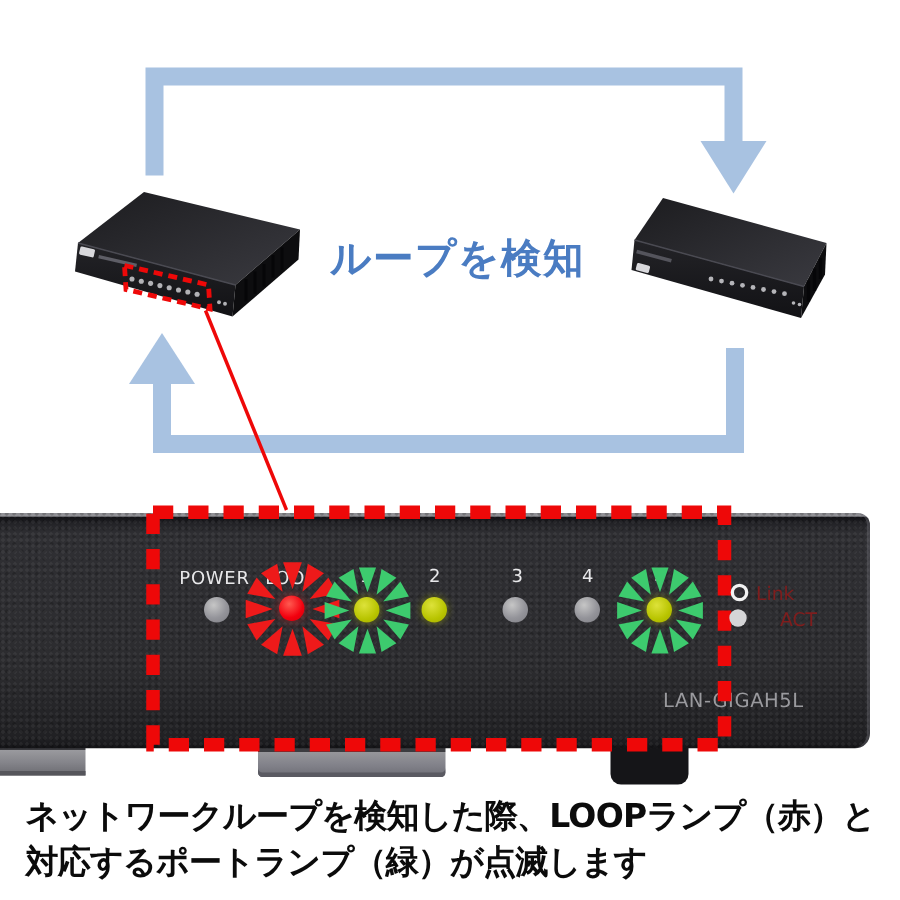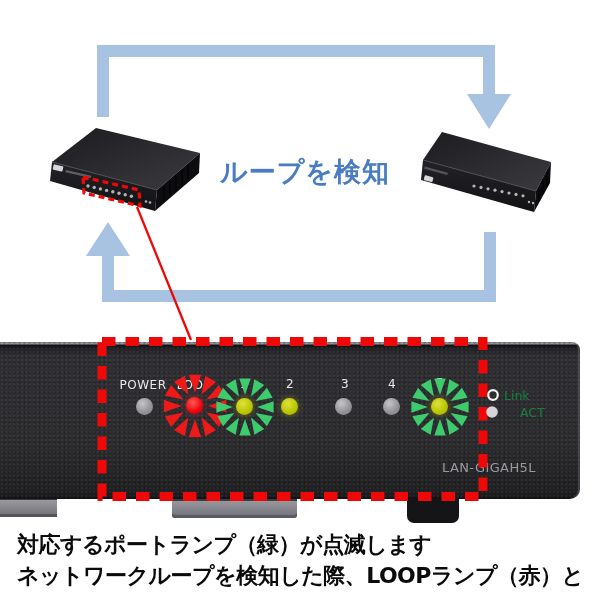--- a/index.html
+++ b/index.html
@@ -28,21 +28,21 @@
   .foot-right{left:407px;top:498px;width:52px;height:25px;background:#151518;border-radius:0 0 7px 7px;}
   
   .led{position:absolute;width:17px;height:17px;border-radius:50%;z-index:20;}
   .led-off{background:radial-gradient(circle at 38% 32%,#c6c6c6,#94949a 55%,#7d7d83);}
   .led-on{background:radial-gradient(circle at 40% 33%,#dde23a,#b8c400 60%,#a3aa00);
           box-shadow:0 0 6px rgba(205,215,0,.45);}
   .led-red{background:radial-gradient(circle at 40% 33%,#ff5a50,#f2000e 60%,#cf000c);
            box-shadow:0 0 7px rgba(255,40,40,.5);}
   .plabel{position:absolute;z-index:20;color:#e8e8ea;font-size:12px;font-weight:500;
           text-align:center;letter-spacing:.5px;white-space:nowrap;}
-  .legend-label{position:absolute;z-index:20;color:#15803d;font-size:12.5px;font-weight:500;}
+  .legend-label{position:absolute;z-index:20;color:#7f1d1d;font-size:12.5px;font-weight:500;}
   .model-label{position:absolute;left:442px;top:460px;z-index:20;color:#9a9a9e;
                font-size:13px;letter-spacing:.4px;font-weight:500;}
   
   .caption{position:absolute;left:17px;top:529px;width:575px;z-index:20;color:#0b0b0b;
            font-size:22px;font-weight:700;line-height:31px;letter-spacing:-0.5px;}
   
   .overlay{position:absolute;left:0;top:0;width:600px;height:600px;z-index:30;pointer-events:none;}
 </style>
 </head>
 <body>
@@ -71,22 +71,22 @@
   <div class="led led-off" style="left:335px;top:398px"></div>
   <div class="led led-off" style="left:383px;top:398px"></div>
   <div class="led led-on" style="left:431px;top:398px"></div>
 
   <span class="legend-label" style="left:504px;top:388px">Link</span>
   <span class="legend-label" style="left:520px;top:405px">ACT</span>
 
   <span class="model-label">LAN-GIGAH5L</span>
 
   <div class="caption">
+    <div>ネットワークループを検知した際、LOOPランプ（赤）と</div>
     <div>対応するポートランプ（緑）が点滅します</div>
-    <div>ネットワークループを検知した際、LOOPランプ（赤）と</div>
   </div>
 
   <svg class="overlay" viewBox="0 0 600 600">
     <defs>
       <g id="burst">
         <polygon points="0,-11 -5.2,-26 5.2,-26"></polygon>
         <polygon points="0,-11 -5.2,-26 5.2,-26" transform="rotate(30)"></polygon>
         <polygon points="0,-11 -5.2,-26 5.2,-26" transform="rotate(60)"></polygon>
         <polygon points="0,-11 -5.2,-26 5.2,-26" transform="rotate(90)"></polygon>
         <polygon points="0,-11 -5.2,-26 5.2,-26" transform="rotate(120)"></polygon>

